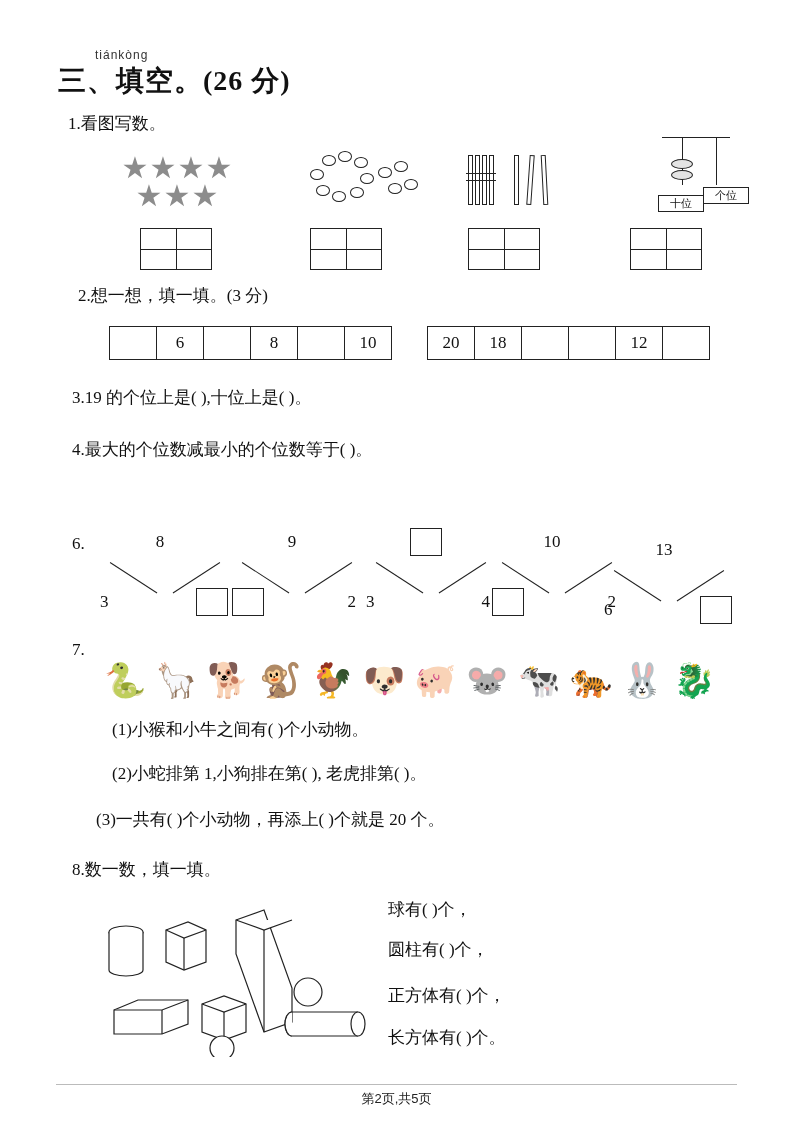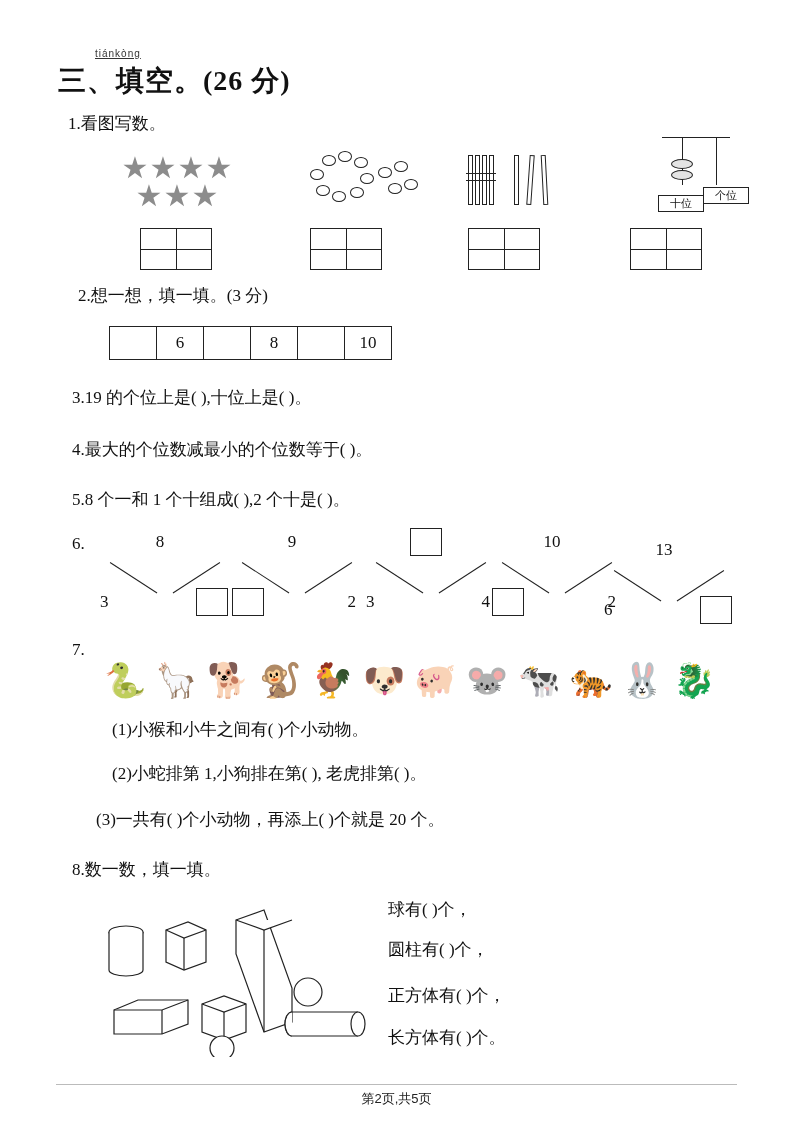--- a/index.html
+++ b/index.html
@@ -13,23 +13,22 @@
   }
   .page{position:absolute;inset:0;}
 
   
   .section-head{
     position:absolute;left:58px;top:62px;
     font-size:28px;font-weight:bold;letter-spacing:1px;
   }
   .pinyin{
     position:absolute;left:95px;top:48px;
-    font-size:10px;letter-spacing:1px;color:#333;
+    font-size:12px;letter-spacing:1px;color:#333;
     font-family:"Liberation Sans", sans-serif;
-    text-decoration:underline;
   }
 
   .q{position:absolute;font-size:17px;}
 
   
   .q1{left:68px;top:112px;}
   .q1-art{position:absolute;left:100px;top:145px;width:620px;height:80px;}
   .grid4{
     position:absolute;width:72px;height:42px;
     border:1px solid #222;box-sizing:border-box;
@@ -221,24 +220,31 @@
 
   <div class="seqA">
     <div class="cell"></div>
     <div class="cell">6</div>
     <div class="cell"></div>
     <div class="cell">8</div>
     <div class="cell"></div>
     <div class="cell">10</div>
   </div>
 
+  <div class="seqB">
+    <div class="cell">20</div>
+    <div class="cell">18</div>
+    <div class="cell"></div>
+    <div class="cell"></div>
+    <div class="cell">12</div>
+    <div class="cell"></div>
+  </div>
 
   <div class="q q3">3.19 的个位上是(              ),十位上是(             )。</div>
   <div class="q q4">4.最大的个位数减最小的个位数等于(              )。</div>
-  <div class="q q5">5.8 个一和 1 个十组成(              ),2 个十是(             )。</div>
 
   <div class="q q6">6.</div>
 
   <div class="tree" style="position:absolute;left:100px;top:532px;">
     <div class="top">8</div>
     <div class="lft" style="left:10px;"></div>
     <div class="rgt" style="right:10px;"></div>
     <div class="lnum" style="left:0px;">3</div>
     <div class="rbox" style="right:2px;"></div>
   </div>

